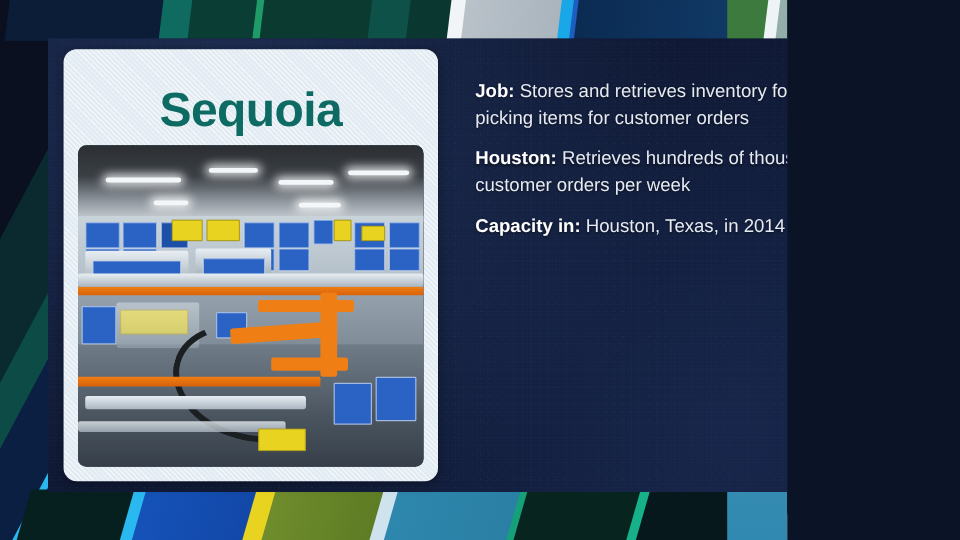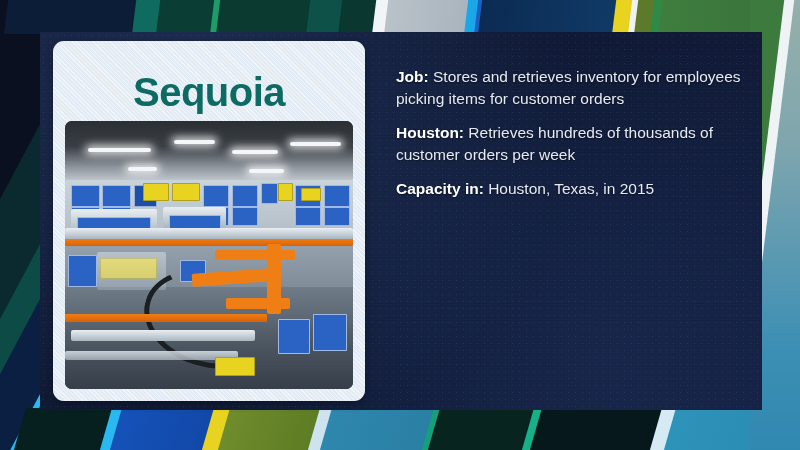--- a/index.html
+++ b/index.html
@@ -7,21 +7,21 @@
   html, body {
     width: 800px;
     height: 450px;
     overflow: hidden;
     font-family: "Liberation Sans", sans-serif;
     background: #0b1326;
   }
 
   #slide {
     position: relative;
-    width: 800px;
+    width: 656px;
     height: 450px;
     overflow: hidden;
     background: #071021;
   }
 
   
   .bg-base {
     position: absolute;
     inset: 0;
     background: #0a1020;
@@ -354,18 +354,18 @@
       <div class="bin y" style="left:52%;top:88%;width:14%;height:7%;"></div>
     </div>
   </div>
 
   <div class="text-col">
 
     <p class="para"><span class="lbl">Job:</span><span> Stores and retrieves inventory for employees picking items for customer orders</span></p>
 
     <p class="para"><span class="lbl">Houston:</span><span> Retrieves hundreds of thousands of customer orders per week</span></p>
 
-    <p class="para"><span class="lbl">Capacity in:</span><span> Houston, Texas, in 2015</span></p>
+    <p class="para"><span class="lbl">Capacity in:</span><span> Houston, Texas, in 2014</span></p>
 
 
   </div>
 
 </div>
 
 </body></html>

